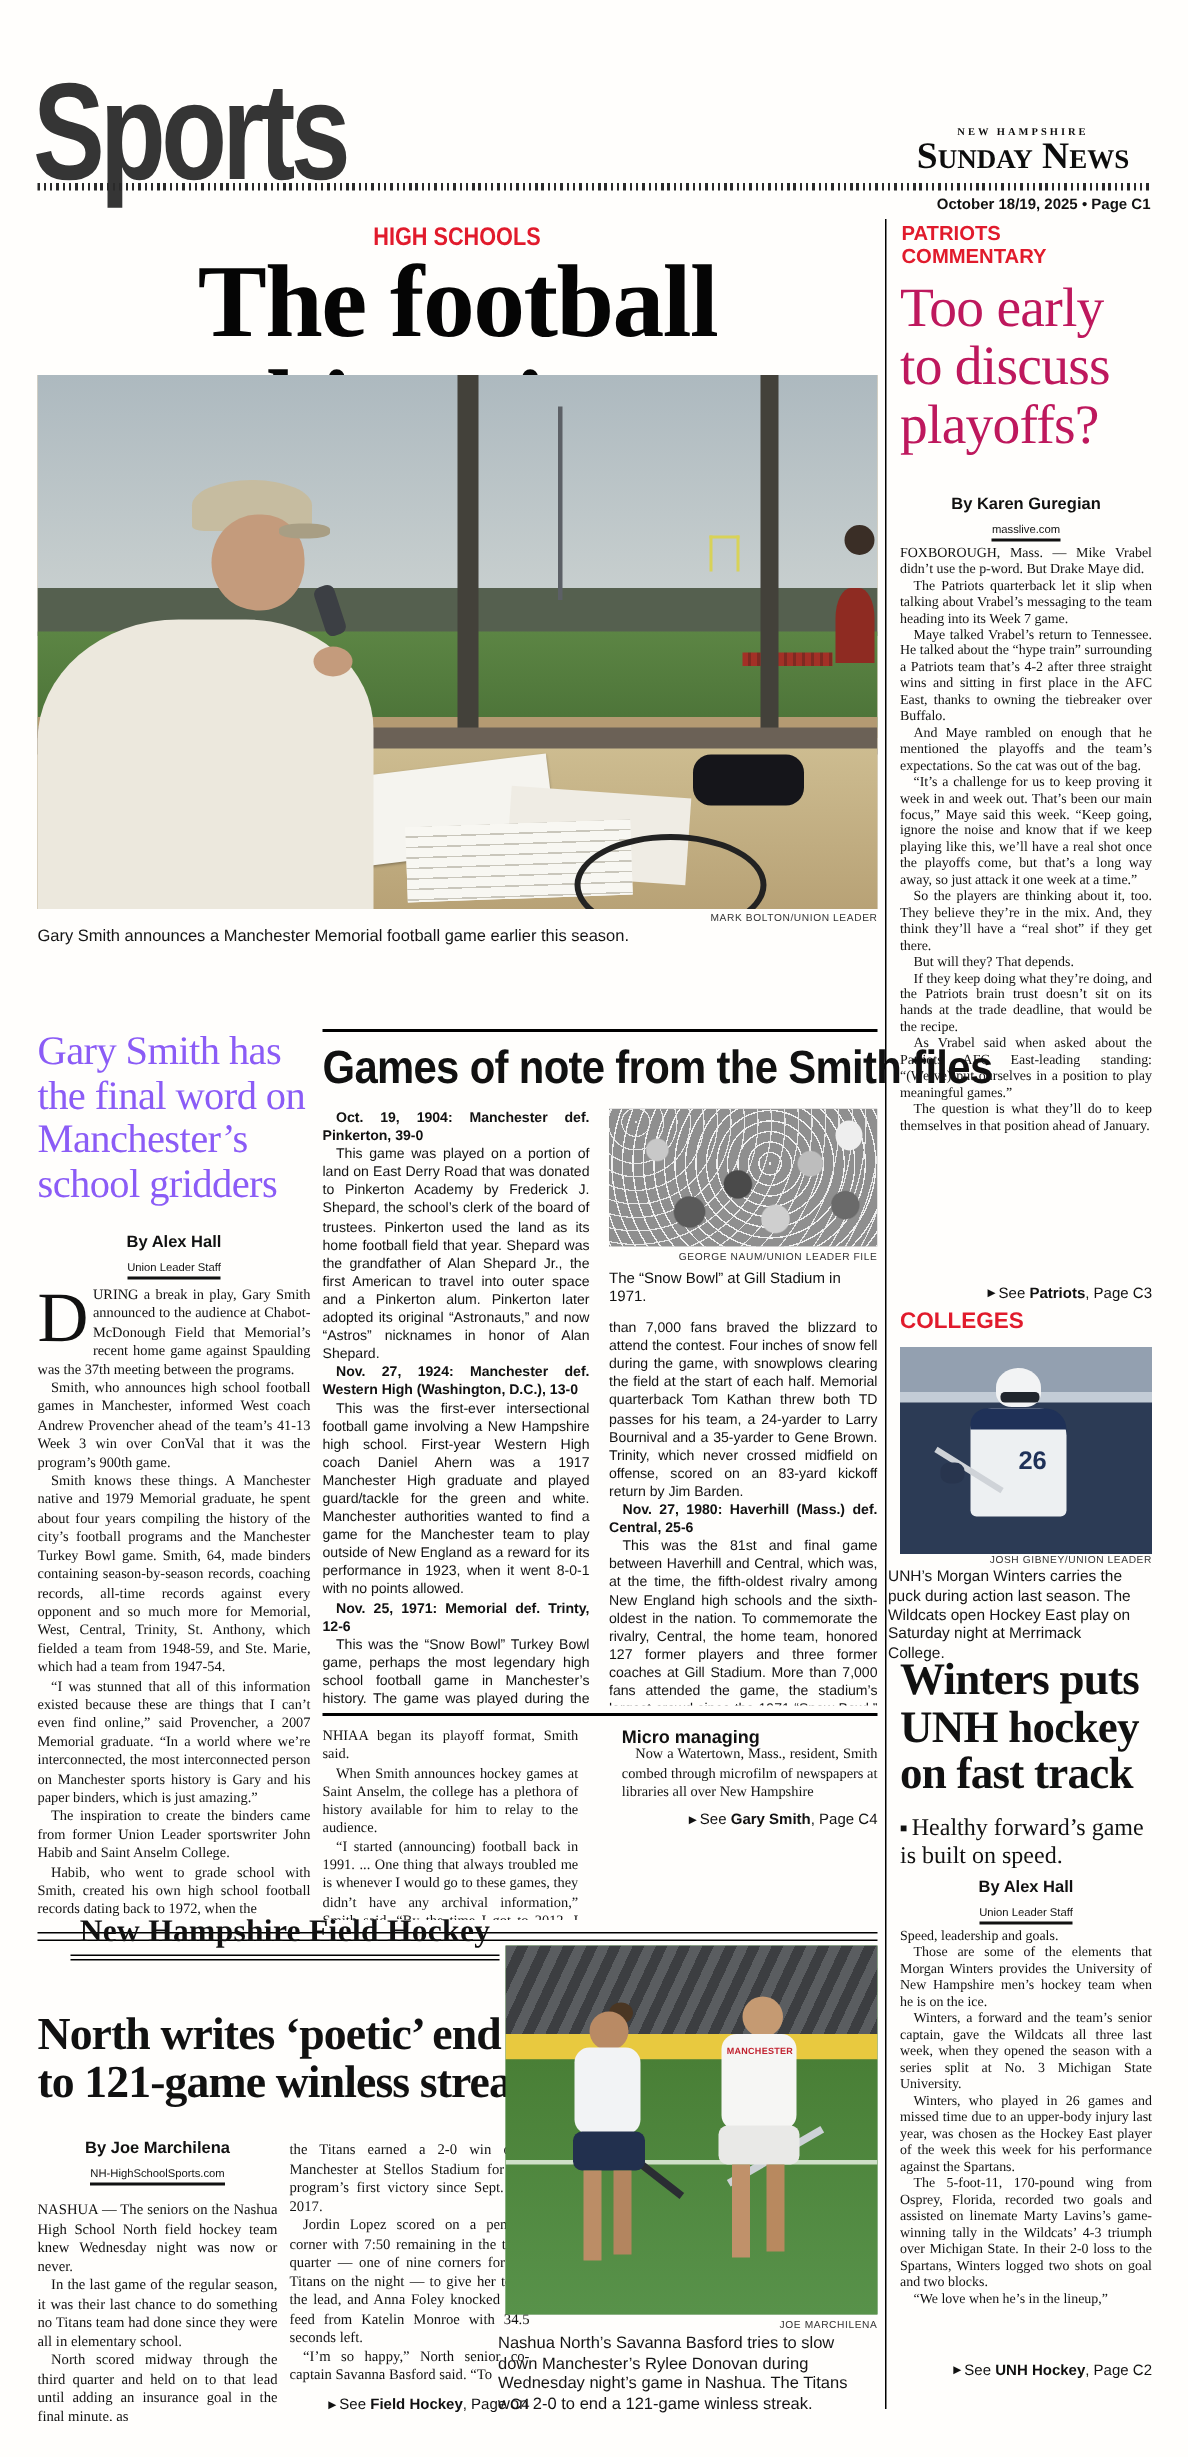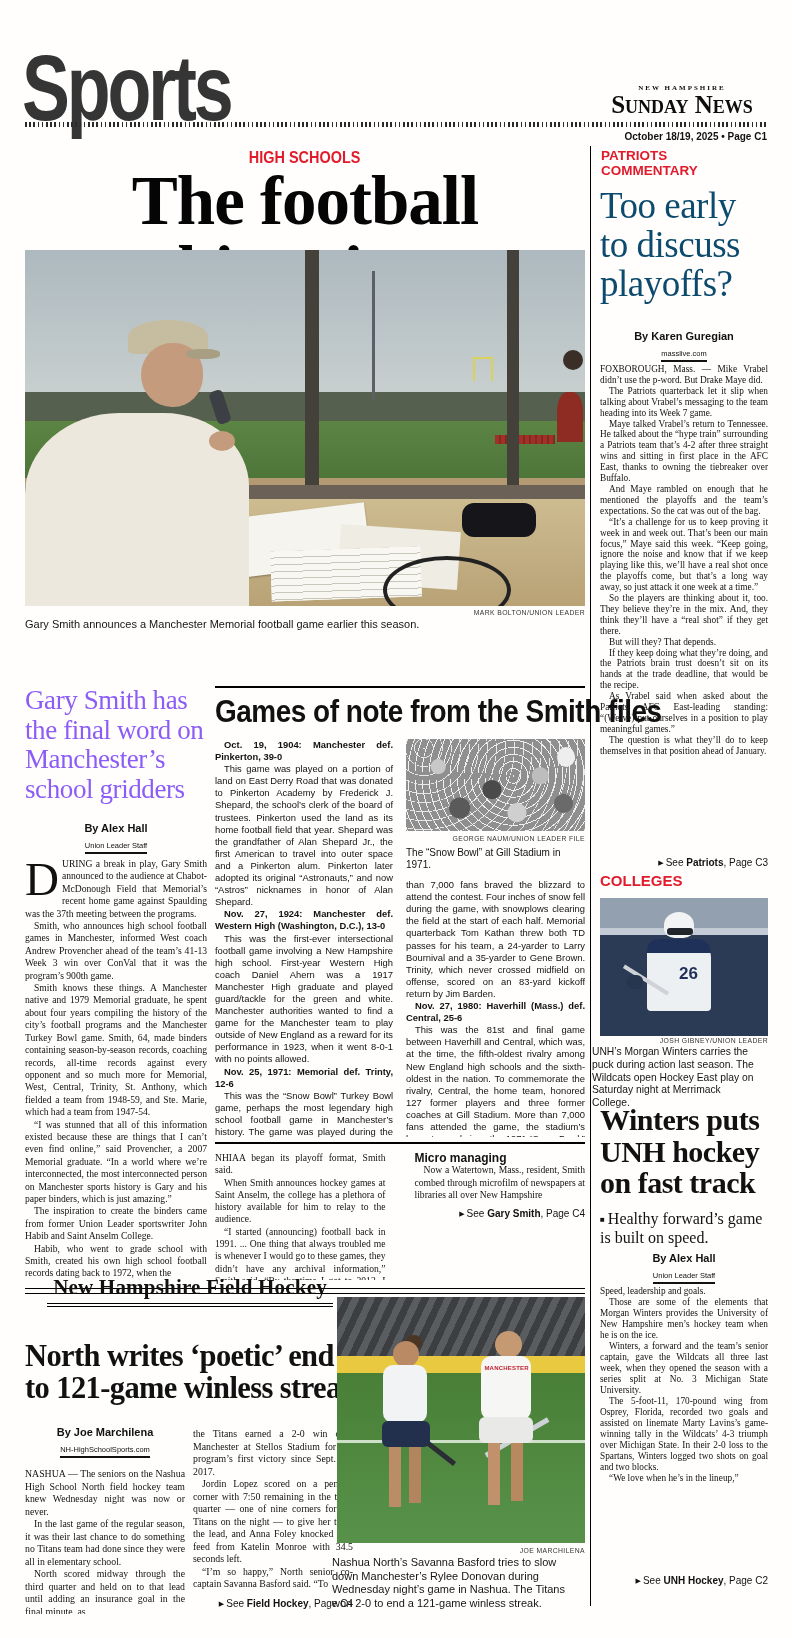--- a/index.html
+++ b/index.html
@@ -98,21 +98,21 @@
   .subhead{font-family:"Liberation Sans",sans-serif;font-weight:bold;font-size:12px;margin:5px 0 3px 0;text-align:left;text-indent:0;}
   .jump{font-family:"Liberation Sans",sans-serif;font-size:10px;text-align:right;margin-top:7px;}
   .jump b{font-weight:bold;}
   .jarrow{font-size:7px;vertical-align:1px;margin-right:2px;}
   .dbl-rule{left:25px;top:1288px;width:560px;height:4px;border-top:1.5px solid #000;border-bottom:1.5px solid #000;}
 
   
   .vrule{left:590px;top:146px;width:1px;height:1460px;background:#000;}
   .rail-kicker{left:601px;top:148px;width:140px;font-family:"Liberation Sans",sans-serif;font-weight:bold;
      font-size:13.5px;line-height:1.12;}
-  .pat-head{left:600px;top:186px;width:170px;font-size:37px;line-height:1.06;letter-spacing:-.5px;color:#0c4a6e;}
+  .pat-head{left:600px;top:186px;width:170px;font-size:37px;line-height:1.06;letter-spacing:-.5px;color:#be185d;}
   .pat-byline{left:600px;top:330px;width:168px;}
   .pat-body{left:600px;top:364px;width:168px;height:486px;overflow:hidden;font-size:9.3px;line-height:10.9px;text-align:justify;}
   .pat-body p{margin:0;}
   .pat-jump{left:600px;top:850px;width:168px;}
   .colleges-kicker{left:600px;top:872px;font-family:"Liberation Sans",sans-serif;font-weight:bold;font-size:15px;}
 
   .hky{left:600px;top:898px;width:168px;height:138px;background:linear-gradient(180deg,#93a0b0 0 26%,#2c3b55 26% 100%);}
   .hky .glass{position:absolute;left:0;top:22%;width:100%;height:5%;background:#c3ccd6;}
   .hky .jersey{position:absolute;left:28%;top:30%;width:64px;height:72px;background:#edf0f2;border-radius:14px 18px 4px 4px;}
   .hky .shoulder{position:absolute;left:28%;top:30%;width:64px;height:14px;background:#1f3158;border-radius:14px 18px 0 0;}
@@ -312,20 +312,21 @@
     <span class="decksq">■</span><span>Healthy forward’s game is built on speed.</span>
   </div>
   <div class="abs byline win-byline">
     <span class="by">By Alex Hall</span>
     <span class="org">Union Leader Staff</span>
   </div>
   <div class="abs win-body">
     <p>Speed, leadership and goals.</p>
     <p class="ind">Those are some of the elements that Morgan Winters provides the University of New Hampshire men’s hockey team when he is on the ice.</p>
     <p class="ind">Winters, a forward and the team’s senior captain, gave the Wildcats all three last week, when they opened the season with a series split at No. 3 Michigan State University.</p>
+    <p class="ind">Winters, who played in 26 games and missed time due to an upper-body injury last year, was chosen as the Hockey East player of the week this week for his performance against the Spartans.</p>
     <p class="ind">The 5-foot-11, 170-pound wing from Osprey, Florida, recorded two goals and assisted on linemate Marty Lavins’s game-winning tally in the Wildcats’ 4-3 triumph over Michigan State. In their 2-0 loss to the Spartans, Winters logged two shots on goal and two blocks.</p>
     <p class="ind">“We love when he’s in the lineup,”</p>
   </div>
   <div class="abs jump win-jump">
     <span class="jarrow">▶</span><span>See </span><b>UNH Hockey</b><span>, Page C2</span>
   </div>
 
   <div class="abs fh-banner">
     <span class="in">New Hampshire Field Hockey</span>
   </div>

